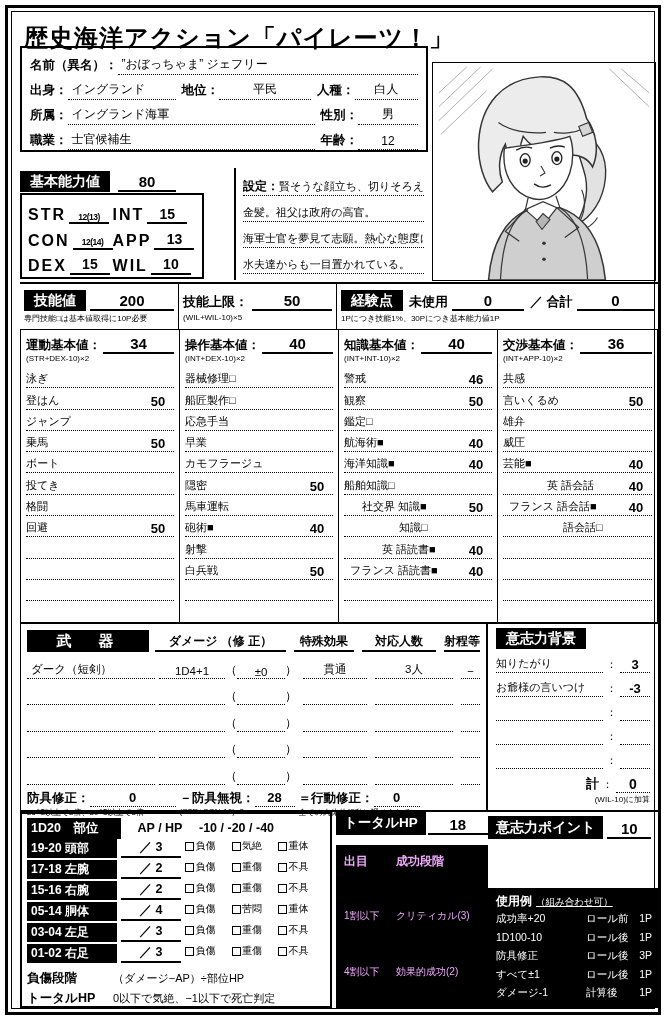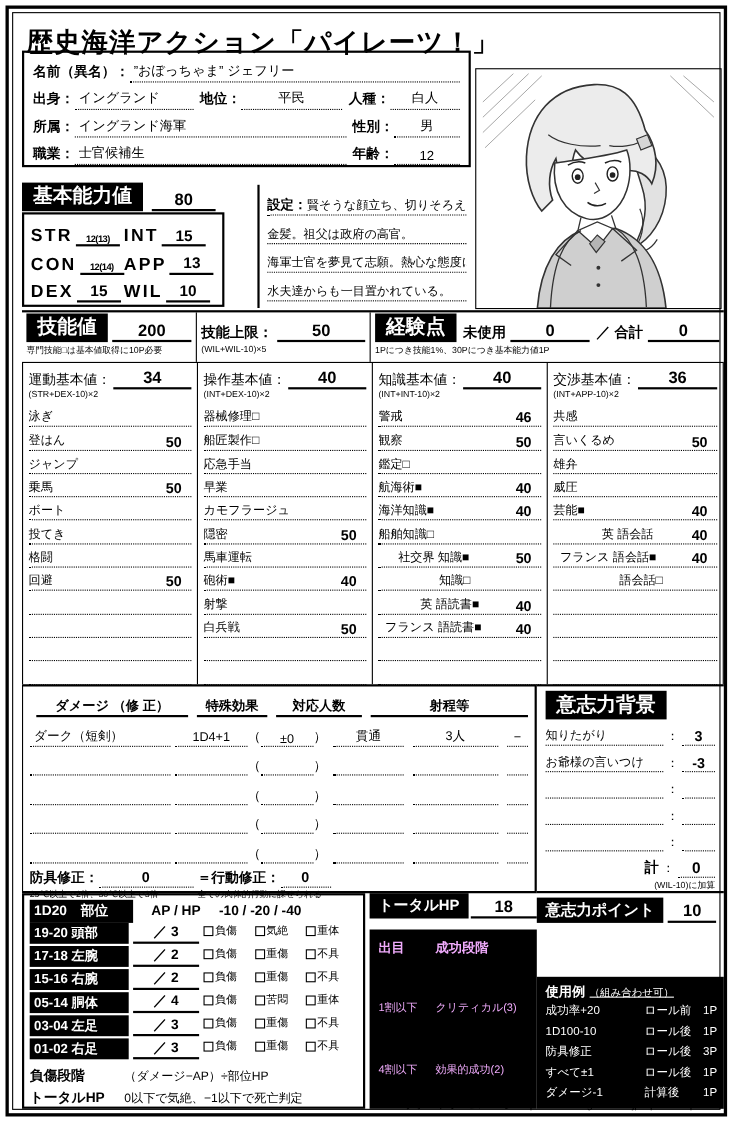--- a/index.html
+++ b/index.html
@@ -2,21 +2,21 @@
 <html><head>
 <meta charset="utf-8">
 <style>
   * { box-sizing: border-box; margin: 0; padding: 0; }
   html,body { width:666px; height:1020px; background:#fff; }
   body { font-family:"Liberation Sans","DejaVu Sans",sans-serif; color:#000; position:relative; overflow:hidden; }
   #sheet { position:absolute; inset:0; background:#fff; }
   .border-outer { position:absolute; inset:5px; border:3px solid #000; pointer-events:none; }
   .border-inner { position:absolute; inset:11px; border:1px solid #000; pointer-events:none; }
 
-  .tab { display:inline-flex; align-items:center; background:#000; color:#fff; font-weight:bold; padding:1px 10px 2px; font-size:18px; line-height:1.3; }
+  .tab { display:inline-flex; align-items:center; background:#000; color:#fff; font-weight:bold; padding:1px 10px 2px; font-size:14px; line-height:1.3; }
   .dotted { border-bottom:1px dotted #000; }
   .note { font-size:8px; color:#000; white-space:nowrap; }
 
   #title { position:absolute; left:24px; top:22px; font-size:24px; font-weight:bold; letter-spacing:1px; white-space:nowrap; }
 
   
   #profile { position:absolute; left:20px; top:46px; width:408px; height:106px; border:2px solid #000; padding:2px 8px 0; }
   .p-row { display:flex; align-items:flex-end; height:25px; }
   .p-label { font-weight:bold; font-size:12.5px; white-space:nowrap; padding-bottom:1px; }
   .p-val { font-size:12px; border-bottom:1px dotted #000; padding:0 4px 1px; white-space:nowrap; overflow:hidden; }
@@ -53,21 +53,21 @@
   #meta1 { width:158px; }
   #meta2 { width:158px; border-left:1px solid #000; }
   #meta3 { flex:1; border-left:1px solid #000; }
   .meta-label { font-weight:bold; font-size:13px; white-space:nowrap; }
 
   
   #skillgrid { position:absolute; left:20px; top:330px; width:638px; height:292px; display:flex; border-left:1px solid #000; border-right:1px solid #000; }
   .skill-col { width:25%; border-right:1px solid #000; padding:2px 5px 0; }
   .skill-col:last-child { border-right:none; }
   .sk-head { display:flex; align-items:flex-end; height:22px; }
-  .sk-h-label { font-weight:normal; font-size:12.5px; white-space:nowrap; }
+  .sk-h-label { font-weight:bold; font-size:12.5px; white-space:nowrap; }
   .sk-h-val { flex:1; font-weight:bold; font-size:15px; text-align:center; border-bottom:2px solid #000; margin-left:2px; }
   .sk-formula { font-size:8px; height:13px; }
   .skill-row { display:flex; align-items:flex-end; height:21.3px; border-bottom:1px dotted #000; }
   .skill-label { flex:1; font-size:11px; white-space:nowrap; overflow:hidden; padding-bottom:1px; }
   .skill-val { width:32px; font-size:13px; font-weight:bold; text-align:center; }
 
   
   #weapons { position:absolute; left:20px; top:622px; width:468px; height:190px; border-top:2px solid #000; border-left:1px solid #000; border-right:2px solid #000; border-bottom:2px solid #000; padding:4px 6px 0; }
   .w-head { display:flex; align-items:flex-end; height:24px; }
   .w-tab { width:128px; justify-content:center; font-size:15px; letter-spacing:6px; }
@@ -525,20 +525,21 @@
           <div class="skill-row">
             <span class="skill-label"></span>
             <span class="skill-val"></span>
           </div>
         </div>
     </div>
   </div>
 
   <div id="weapons">
     <div class="w-head">
+      <span class="tab w-tab">武　器</span>
       <span class="w-h w-h-dmg">ダメージ （修 正）</span>
       <span class="w-h w-h-eff">特殊効果</span>
       <span class="w-h w-h-cnt">対応人数</span>
       <span class="w-h w-h-rng">射程等</span>
     </div>
     <div id="weapon-rows">
         <div class="w-row">
           <span class="w-name dotted">ダーク（短剣）</span>
           <span class="w-dmg dotted">1D4+1</span>
           <span class="w-mod">
@@ -602,20 +603,27 @@
     <div id="armor-row">
       <div class="armor-seg">
         <div class="armor-line">
           <span class="armor-label">防具修正：</span>
           <span class="armor-val dotted av-0">0</span>
         </div>
         <div class="note">25℃以上で2倍、30℃以上で3倍</div>
       </div>
       <div class="armor-seg">
         <div class="armor-line">
+          <span class="armor-label">－防具無視：</span>
+          <span class="armor-val dotted av-1">28</span>
+        </div>
+        <div class="note">(STR+CON-10)×2</div>
+      </div>
+      <div class="armor-seg">
+        <div class="armor-line">
           <span class="armor-label">＝行動修正：</span>
           <span class="armor-val dotted av-2">0</span>
         </div>
         <div class="note">全ての肉体的行動に課せられる</div>
       </div>
     </div>
   </div>
 
   <div id="willbg">
     <span class="tab">意志力背景</span>

